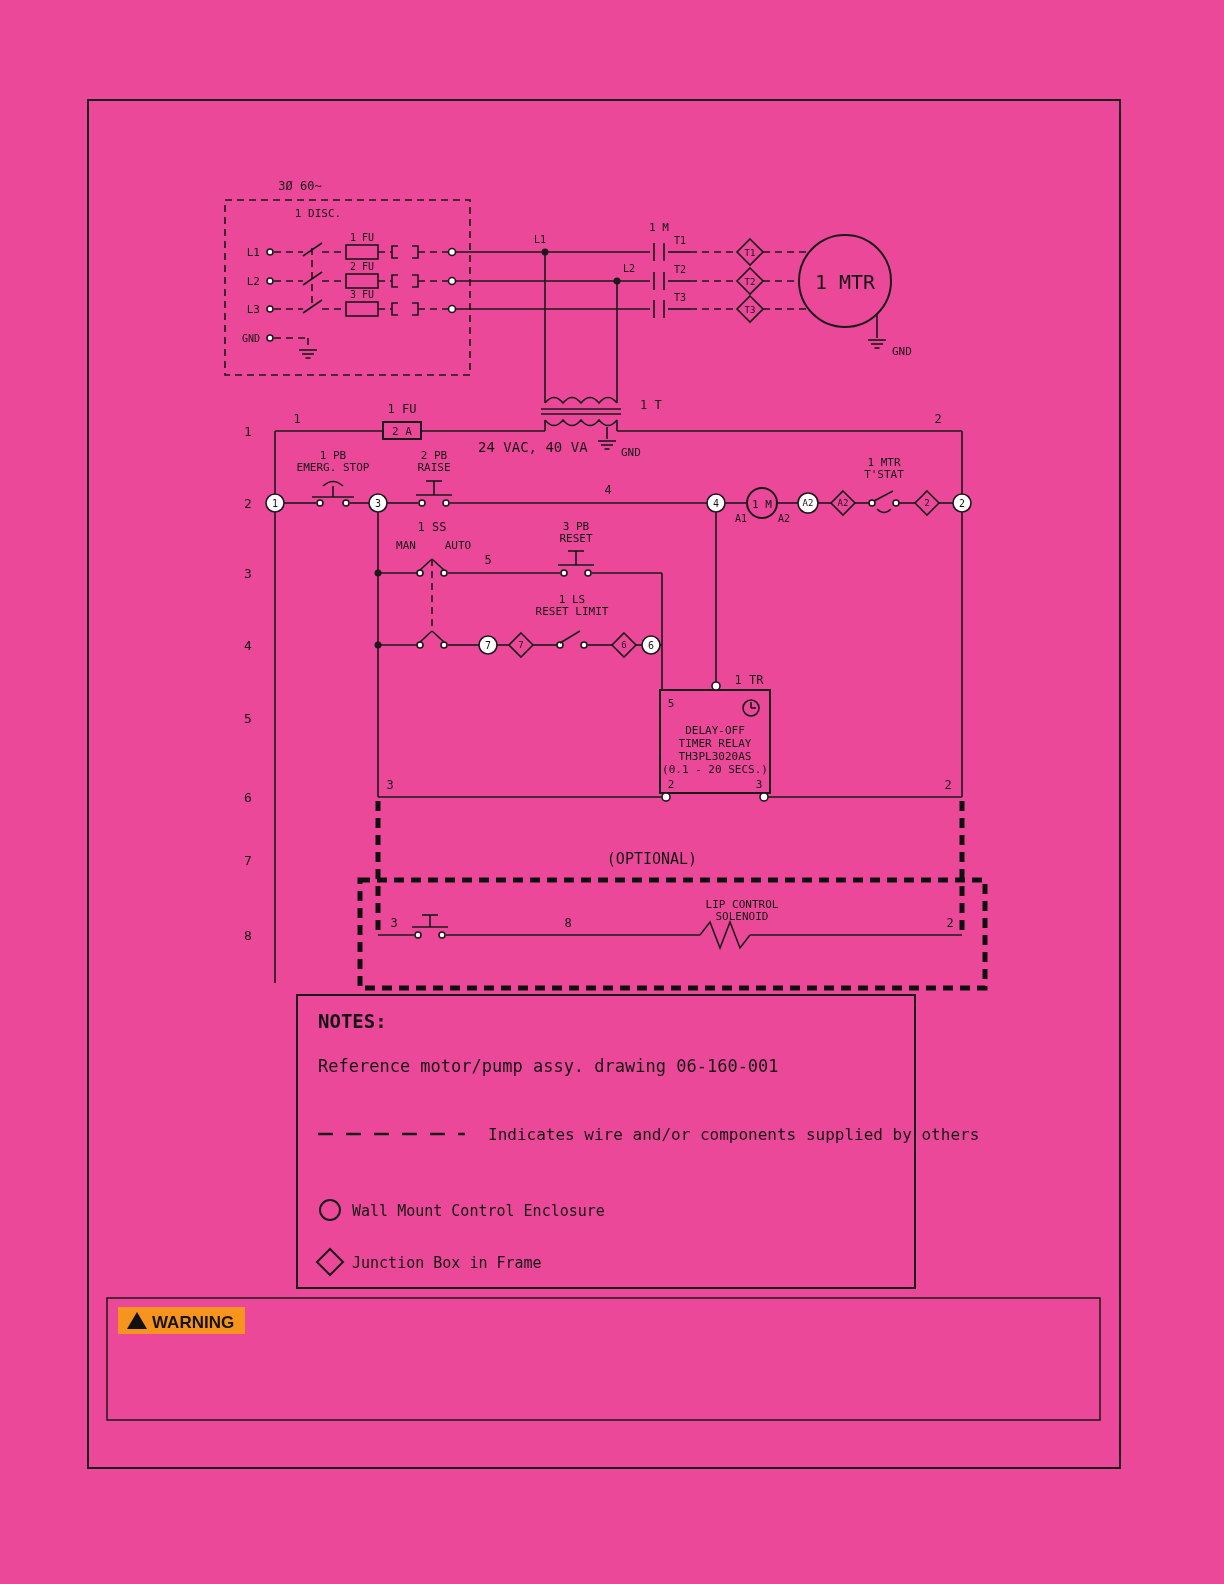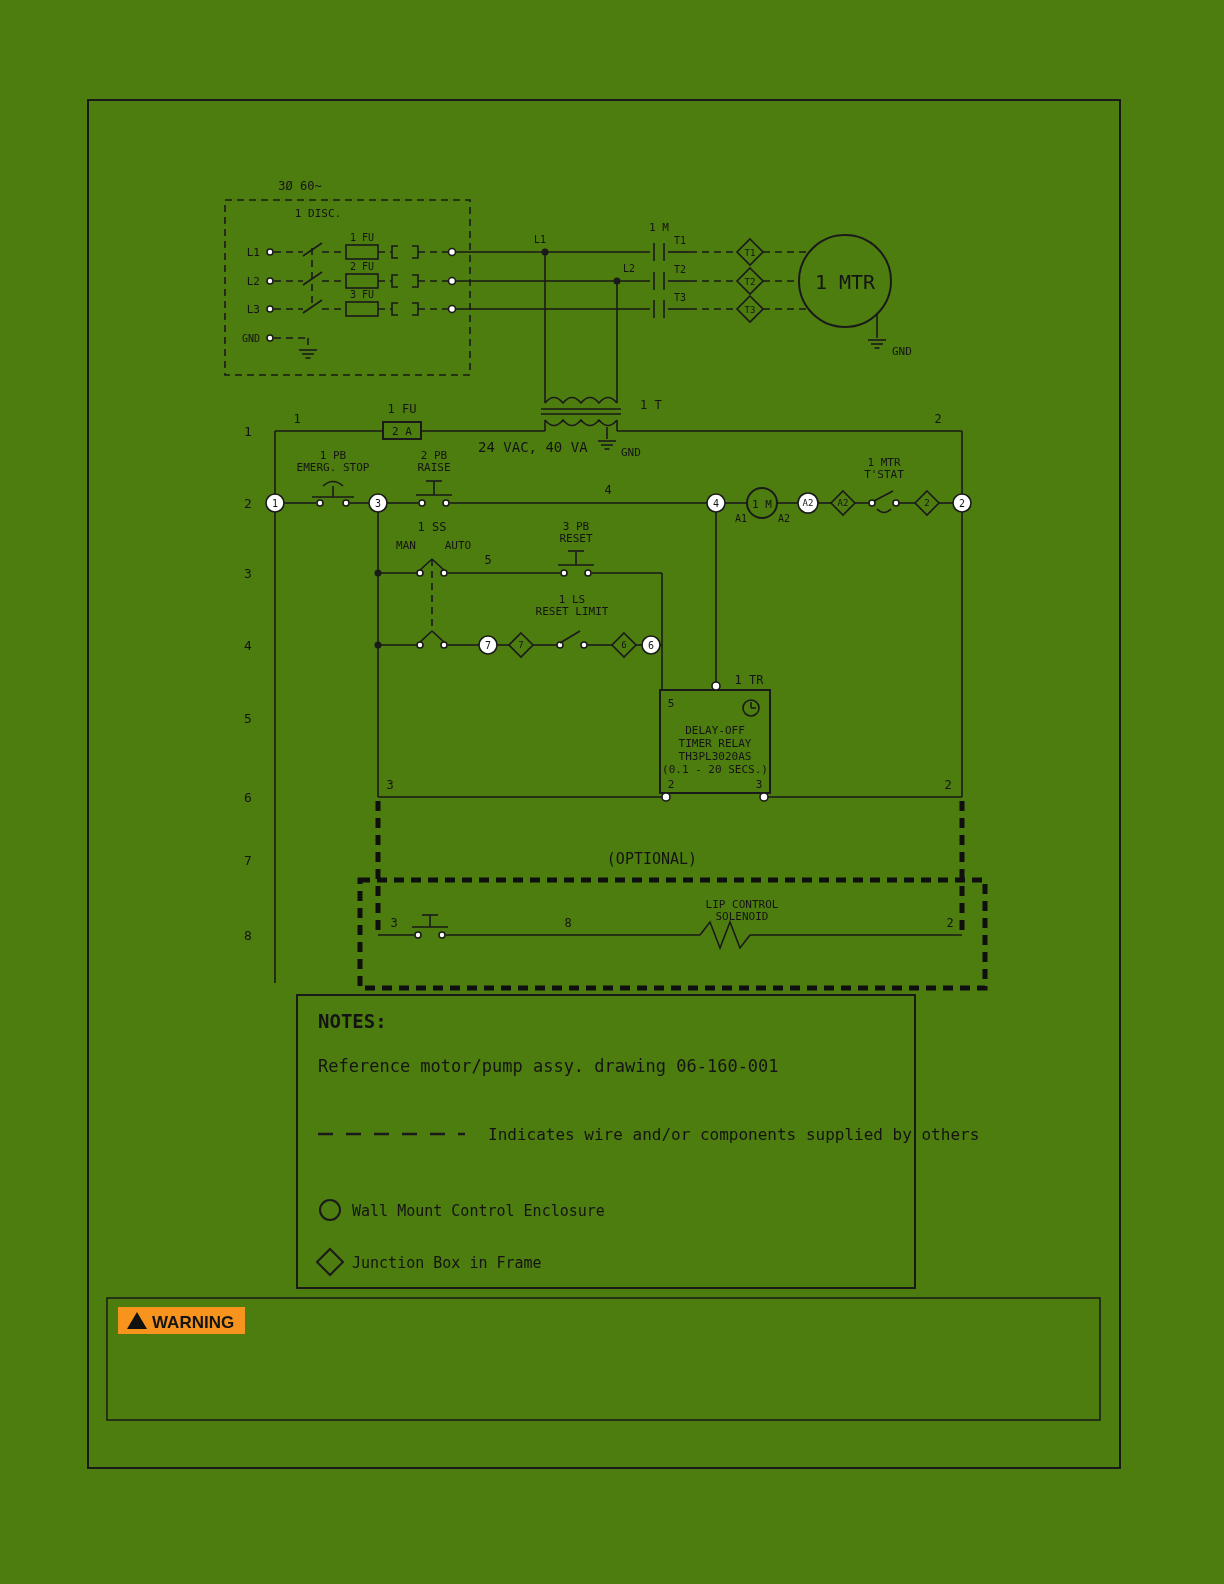--- a/index.html
+++ b/index.html
@@ -1,16 +1,16 @@
 <!DOCTYPE html>
 <html><head>
 <meta charset="utf-8">
 <style>
   html,body{margin:0;padding:0;background:#ffffff}
-  .page{width:1224px;height:1584px;position:relative;background:#4d7c0f;overflow:hidden}
+  .page{width:1224px;height:1584px;position:relative;background:#ec4899;overflow:hidden}
   svg{display:block}
   svg text{font-family:"DejaVu Sans Mono",monospace;fill:#141414}
   .w{stroke:#1a1a1a;stroke-width:1.6;fill:none}
   .w2{stroke:#1a1a1a;stroke-width:2;fill:none}
   .wd{stroke:#1a1a1a;stroke-width:1.6;fill:none;stroke-dasharray:7 5}
   .hd{stroke:#0f0f0f;stroke-width:5;fill:none;stroke-dasharray:10 7}
   .term{fill:#fff;stroke:#1a1a1a;stroke-width:1.6}
   .dot{fill:#1a1a1a;stroke:none}
   .box{fill:none;stroke:#1a1a1a;stroke-width:2}
   .t9{font-size:9px}.t10{font-size:10px}.t11{font-size:11px}.t12{font-size:12px}

